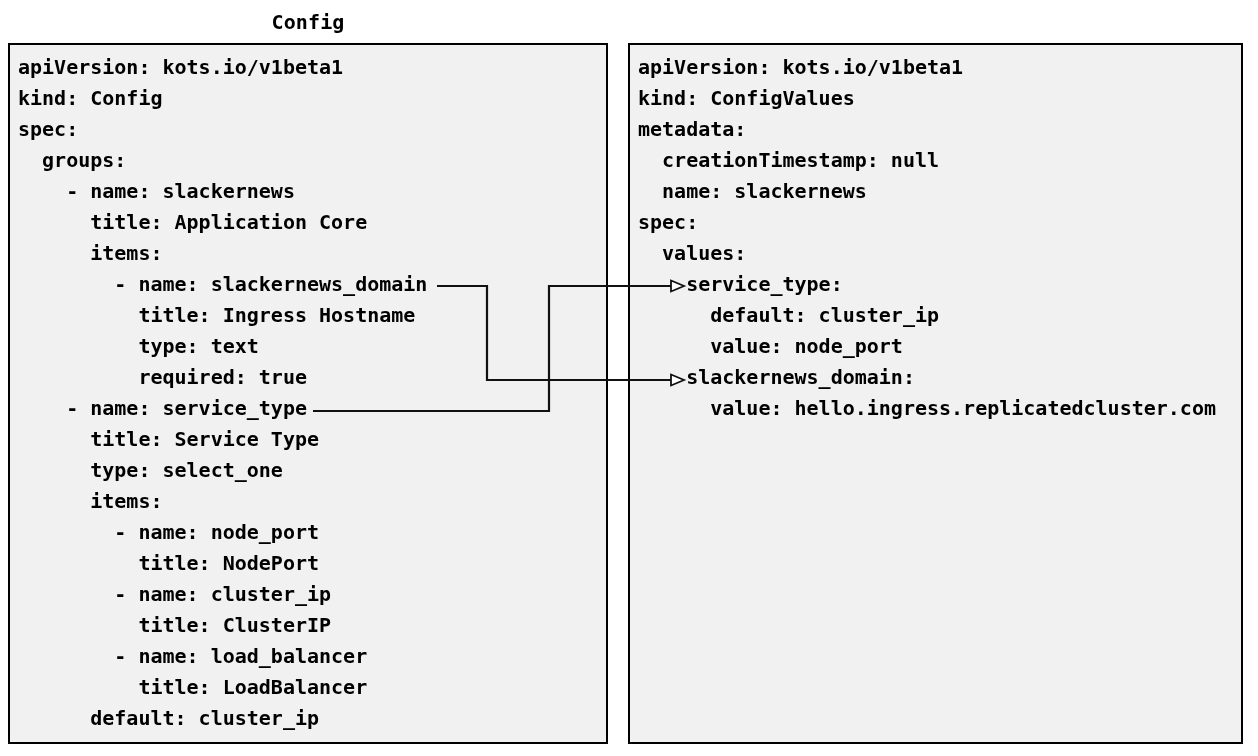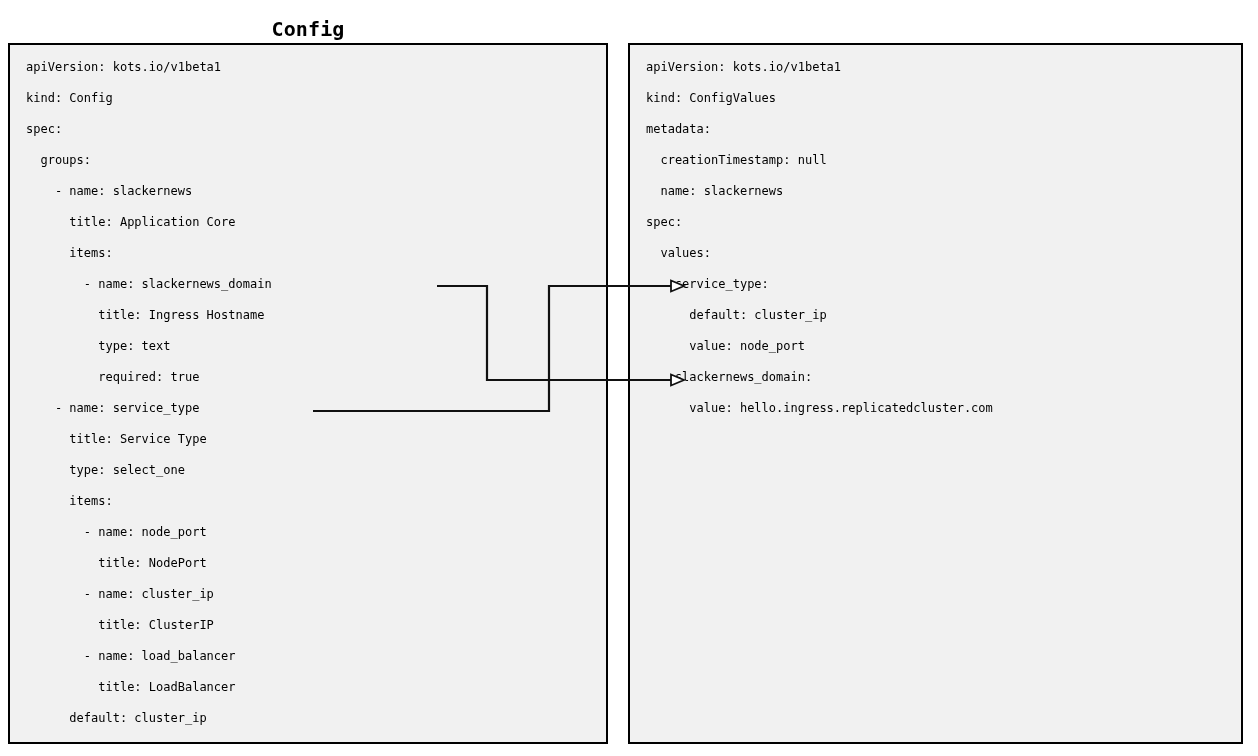--- a/index.html
+++ b/index.html
@@ -14,21 +14,21 @@
   #stage {
     position: relative;
     width: 1258px;
     height: 756px;
     background: var(--page-bg);
     overflow: hidden;
     font-family: "DejaVu Sans Mono", "Liberation Mono", monospace;
   }
   .panel-title {
     position: absolute;
-    top: 14px;
+    top: 7px;
     height: 30px;
     text-align: center;
     font-weight: bold;
     font-size: 20px;
     line-height: 30px;
     color: var(--text);
     letter-spacing: 0.1px;
   }
   #title-left  { left: 8px;   width: 600px; }
   #title-right { left: 628px; width: 615px; }
@@ -36,24 +36,24 @@
     position: absolute;
     top: 43px;
     height: 701px;
     background: var(--panel-bg);
     border: 2px solid var(--panel-border);
   }
   #panel-left  { left: 8px;   width: 600px; }
   #panel-right { left: 628px; width: 615px; }
   .panel pre {
     margin: 0;
-    padding: 7px 0 0 16px;
+    padding: 7px 0 0 8px;
     font-family: "DejaVu Sans Mono", "Liberation Mono", monospace;
-    font-weight: normal;
-    font-size: 12px;
+    font-weight: bold;
+    font-size: 20px;
     line-height: 31px;
     color: var(--text);
     white-space: pre;
   }
   #arrow-overlay {
     position: absolute;
     left: 0; top: 0;
     width: 1258px;
     height: 756px;
     pointer-events: none;

